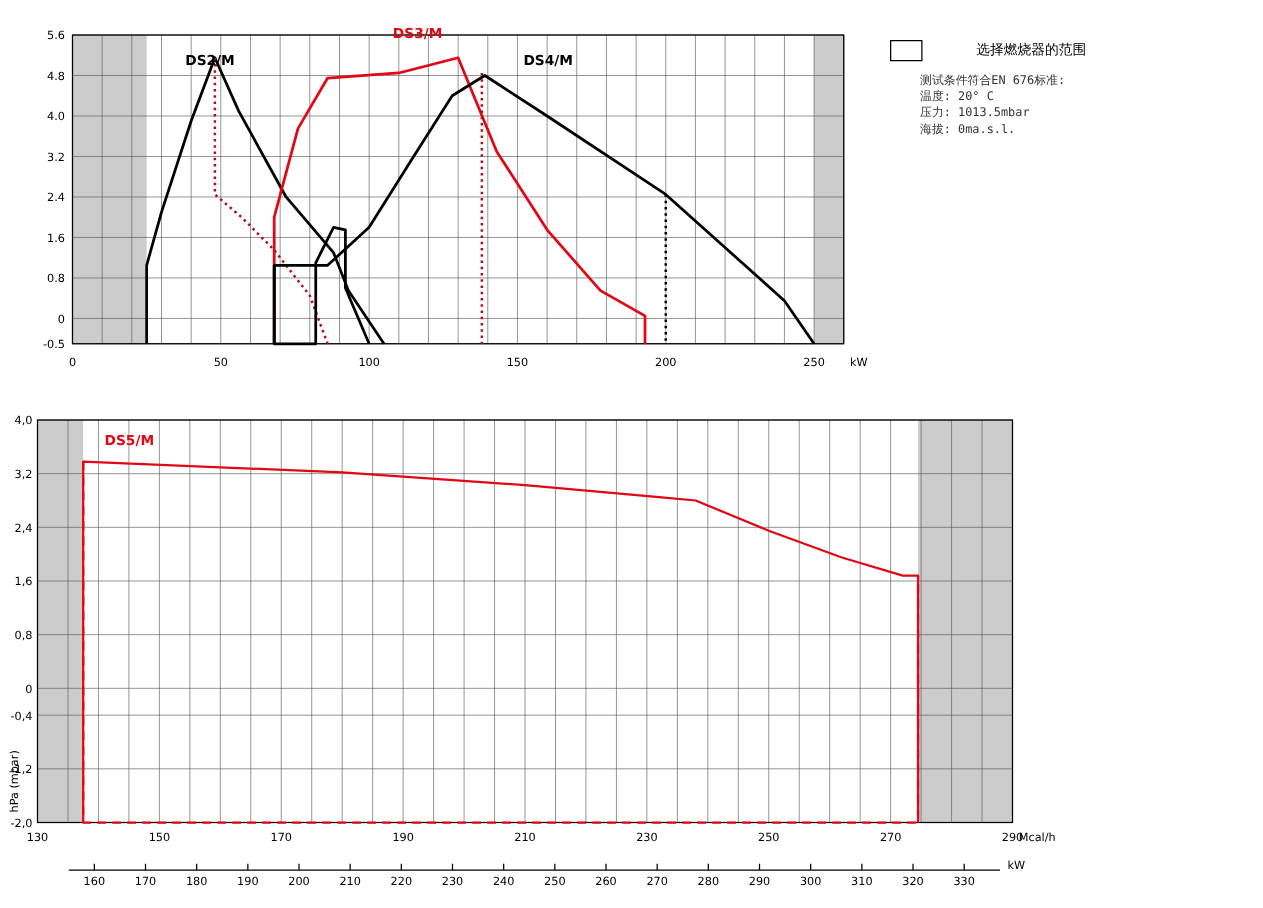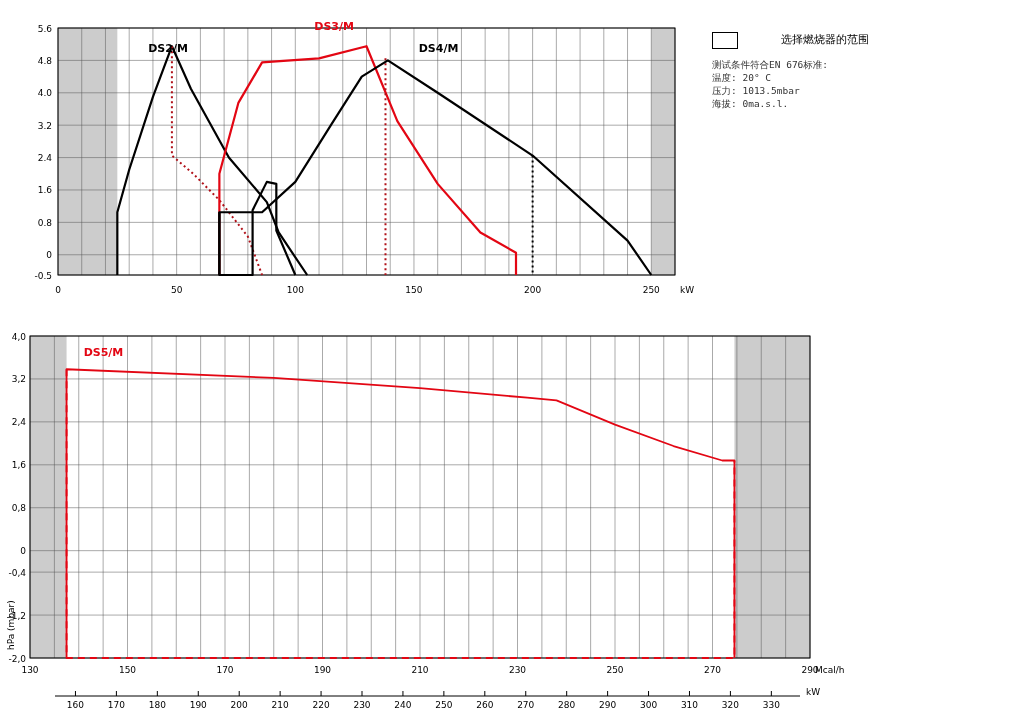--- a/index.html
+++ b/index.html
@@ -50,20 +50,21 @@
     box-sizing: border-box;
   }
   .legend-box.solid { border: 1.6px solid #000; }
   .legend-box.dashed { border: 1.6px dashed #000; }
   .notes {
     font-size: 9.5px;
     line-height: 13px;
     color: #333333;
     font-family: "DejaVu Sans Mono", "Liberation Mono", monospace;
     white-space: pre-line;
+    margin-left: 24px;
   }
 </style>
 </head>
 <body>
 
 <div class="chart-wrap" style="left:0px; top:0px; width:700px; height:310px;">
   <svg id="svg-top" width="700" height="310">
       <rect x="58" y="28" width="617" height="247" fill="#cccccc" stroke="none"></rect>
       <rect x="117.32692307692308" y="28" width="533.9423076923077" height="247" fill="#ffffff" stroke="none"></rect>
       <line x1="58" y1="28" x2="58" y2="275" stroke="#555555" stroke-width="0.5"></line>

